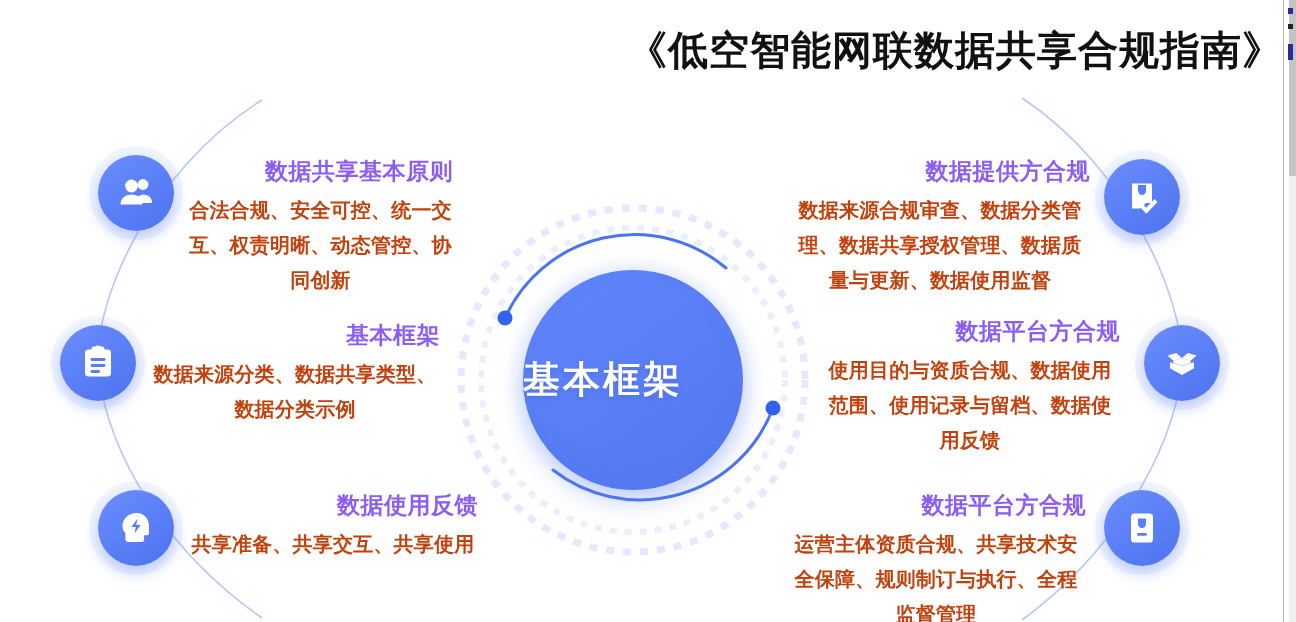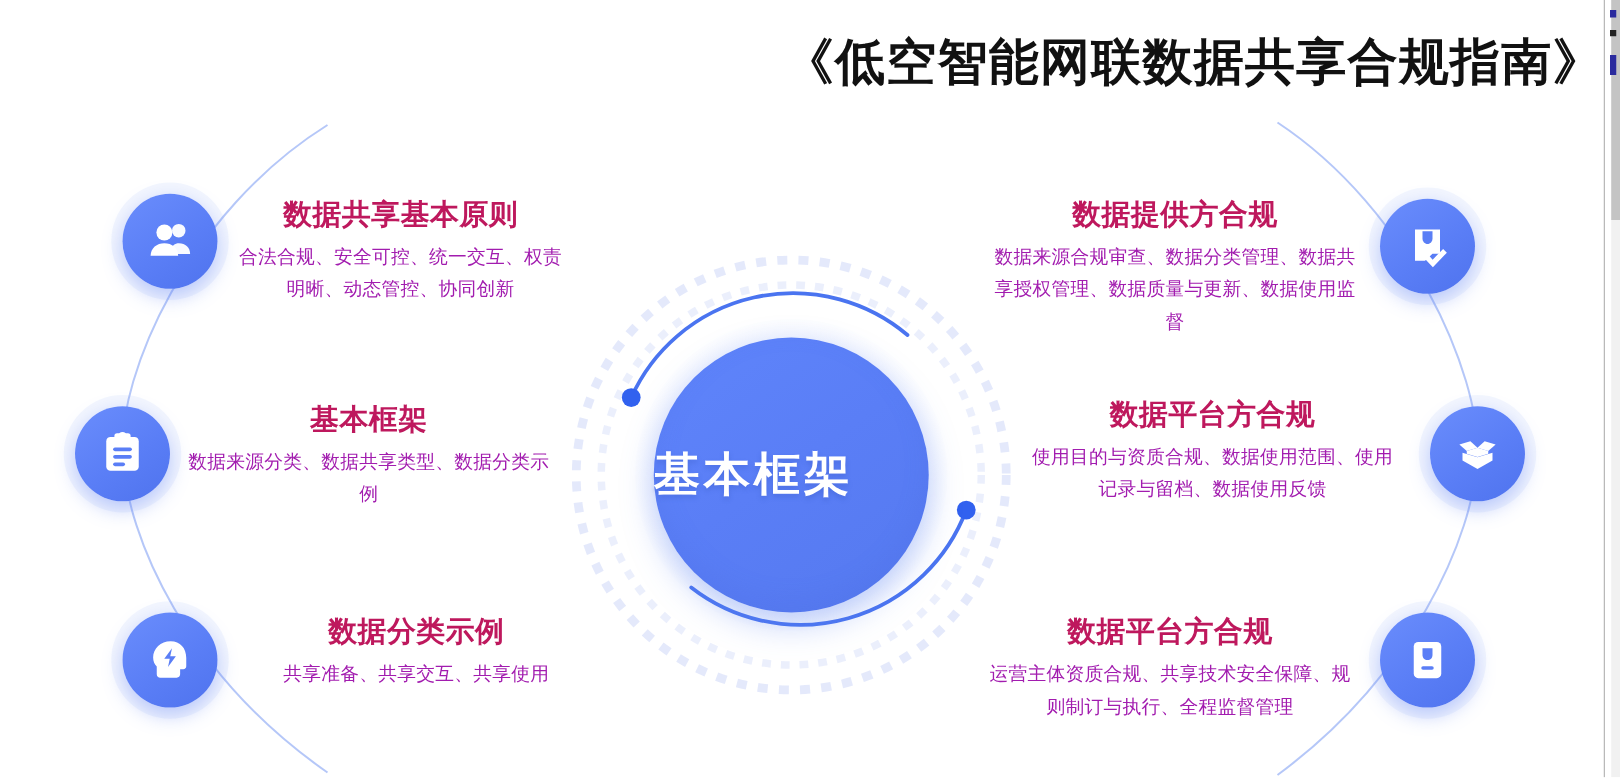--- a/index.html
+++ b/index.html
@@ -108,31 +108,33 @@
     justify-content: center;
   }
   .node-icon svg { display: block; }
 
   .node-text {
     position: absolute;
   }
   .node-heading {
     font-size: 23px;
     font-weight: bold;
-    color: #be185d;
+    color: #8b5cf6;
     letter-spacing: 0.5px;
     line-height: 1.2;
     margin-bottom: 7px;
     white-space: nowrap;
+    text-align: right;
   }
   .node-body {
-    font-size: 15px;
-    color: #a21caf;
+    font-size: 20px;
+    color: #c2410c;
     line-height: 1.75;
     letter-spacing: 0.2px;
+    font-weight: bold;
   }
   .align-center { text-align: center; }
 
   
   .edge-strip {
     position: absolute;
     right: 0;
     top: 0;
     width: 13px;
     height: 622px;
@@ -227,21 +229,21 @@
   </div>
 
   <div class="node">
     <div class="node-icon" style="left:98px; top:490px;">
       <svg width="40" height="40" viewBox="0 0 40 40">
         <path d="M20.5 5 C12.5 5 6.5 10.8 6.5 18 c0 3.3 1.2 5.4 2.9 7.1 l0 6.2 c0 1.6 1.2 2.8 2.8 2.8 l13.2 0 c1.5 0 2.7-1.2 2.7-2.7 l0-4.1 l2.5 0 c1.4 0 2.4-1.1 2.4-2.4 l0-6.5 C33 10.4 28.2 5 20.5 5 z" fill="#ffffff"></path>
         <path d="M21.6 10.5 l-6.2 8.4 l4.4 0 l-1.4 6.6 l6.3-8.6 l-4.5 0 z" fill="#5a7ef6"></path>
       </svg>
     </div>
     <div class="node-text align-center" style="left:188px; top:492px; width:290px;">
-      <div class="node-heading">数据分类示例</div>
+      <div class="node-heading">数据使用反馈</div>
       <div class="node-body">共享准备、共享交互、共享使用</div>
     </div>
   </div>
 
   <div class="node">
     <div class="node-icon" style="left:1104px; top:159px;">
       <svg width="40" height="40" viewBox="0 0 40 40">
         <path d="M10 6.5 l20 0 l0 19.5 l-6 0 l-6 5.5 l-8 0 z" fill="#ffffff"></path>
         <path d="M16 8 l8 0 l0 5.5 c0 2.8-1.8 4.6-4 4.6 s-4-1.8-4-4.6 z" fill="#5a7ef6"></path>
         <path d="M20.5 26.5 l3.6 4.2 l8.4-8.6 l3 3 l-11.2 11.6 l-6.8-7.2 z" fill="#ffffff"></path>

